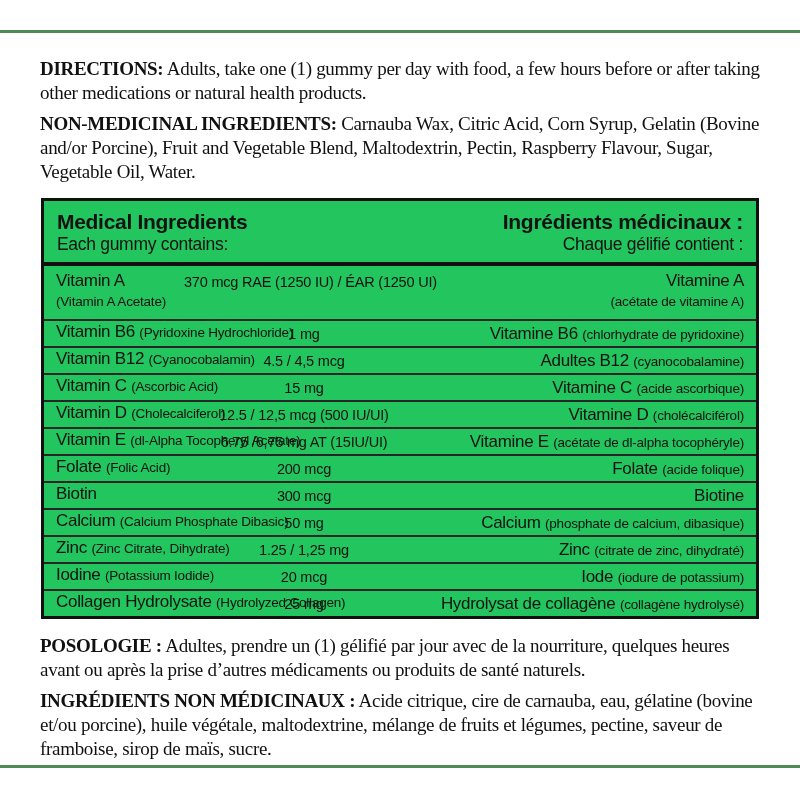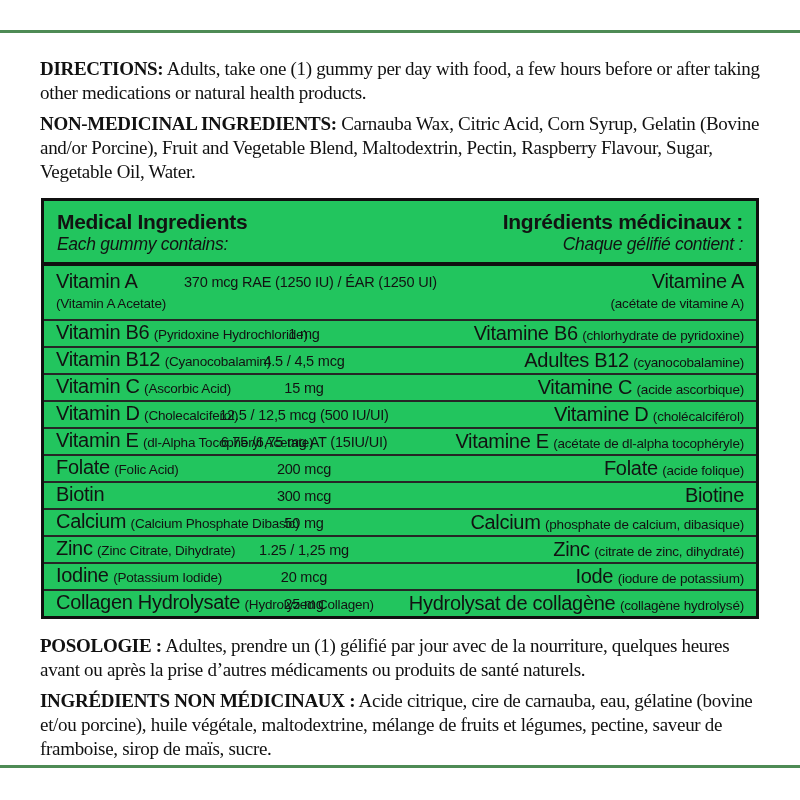--- a/index.html
+++ b/index.html
@@ -29,34 +29,34 @@
     box-sizing:border-box;
     width:718px;margin:14px 0 15px 1px;
     border:3px solid #101010;
     background:#22c55e;
   }
   .table-header{
     display:flex;justify-content:space-between;align-items:flex-start;
     padding:9px 13px 7px 13px;
   }
   .th-title{font-size:21px;font-weight:700;letter-spacing:-0.3px;line-height:24px;}
-  .th-sub{font-size:17.5px;font-weight:400;letter-spacing:-0.3px;line-height:21px;font-style:italic;}
+  .th-sub{font-size:17.5px;font-weight:400;letter-spacing:-0.3px;line-height:21px;}
   .th-right{text-align:right;}
 
   .rows{border-top:4px solid #101010;}
   .row{
     position:relative;box-sizing:border-box;
     height:27px;
     padding:0 12px;
     display:flex;align-items:flex-start;
   }
   .row + .row{border-top:2px solid #262626;}
   .row.stacked{height:53px;align-items:flex-start;padding-top:4px;}
 
-  .ing-name{font-size:20px;letter-spacing:-0.3px;white-space:nowrap;}
+  .ing-name{font-size:17px;letter-spacing:-0.3px;white-space:nowrap;}
   .ing-detail{font-size:13.5px;letter-spacing:-0.2px;white-space:nowrap;}
   .cell-left{white-space:nowrap;line-height:22px;}
   .stacked .cell-left .ing-detail{display:block;line-height:19px;}
 
   .cell-amount{
     position:absolute;left:140px;width:240px;top:50%;transform:translateY(-50%);
     text-align:center;font-size:14.5px;letter-spacing:-0.2px;white-space:nowrap;
   }
   .stacked .cell-amount{top:8px;transform:none;}
 

